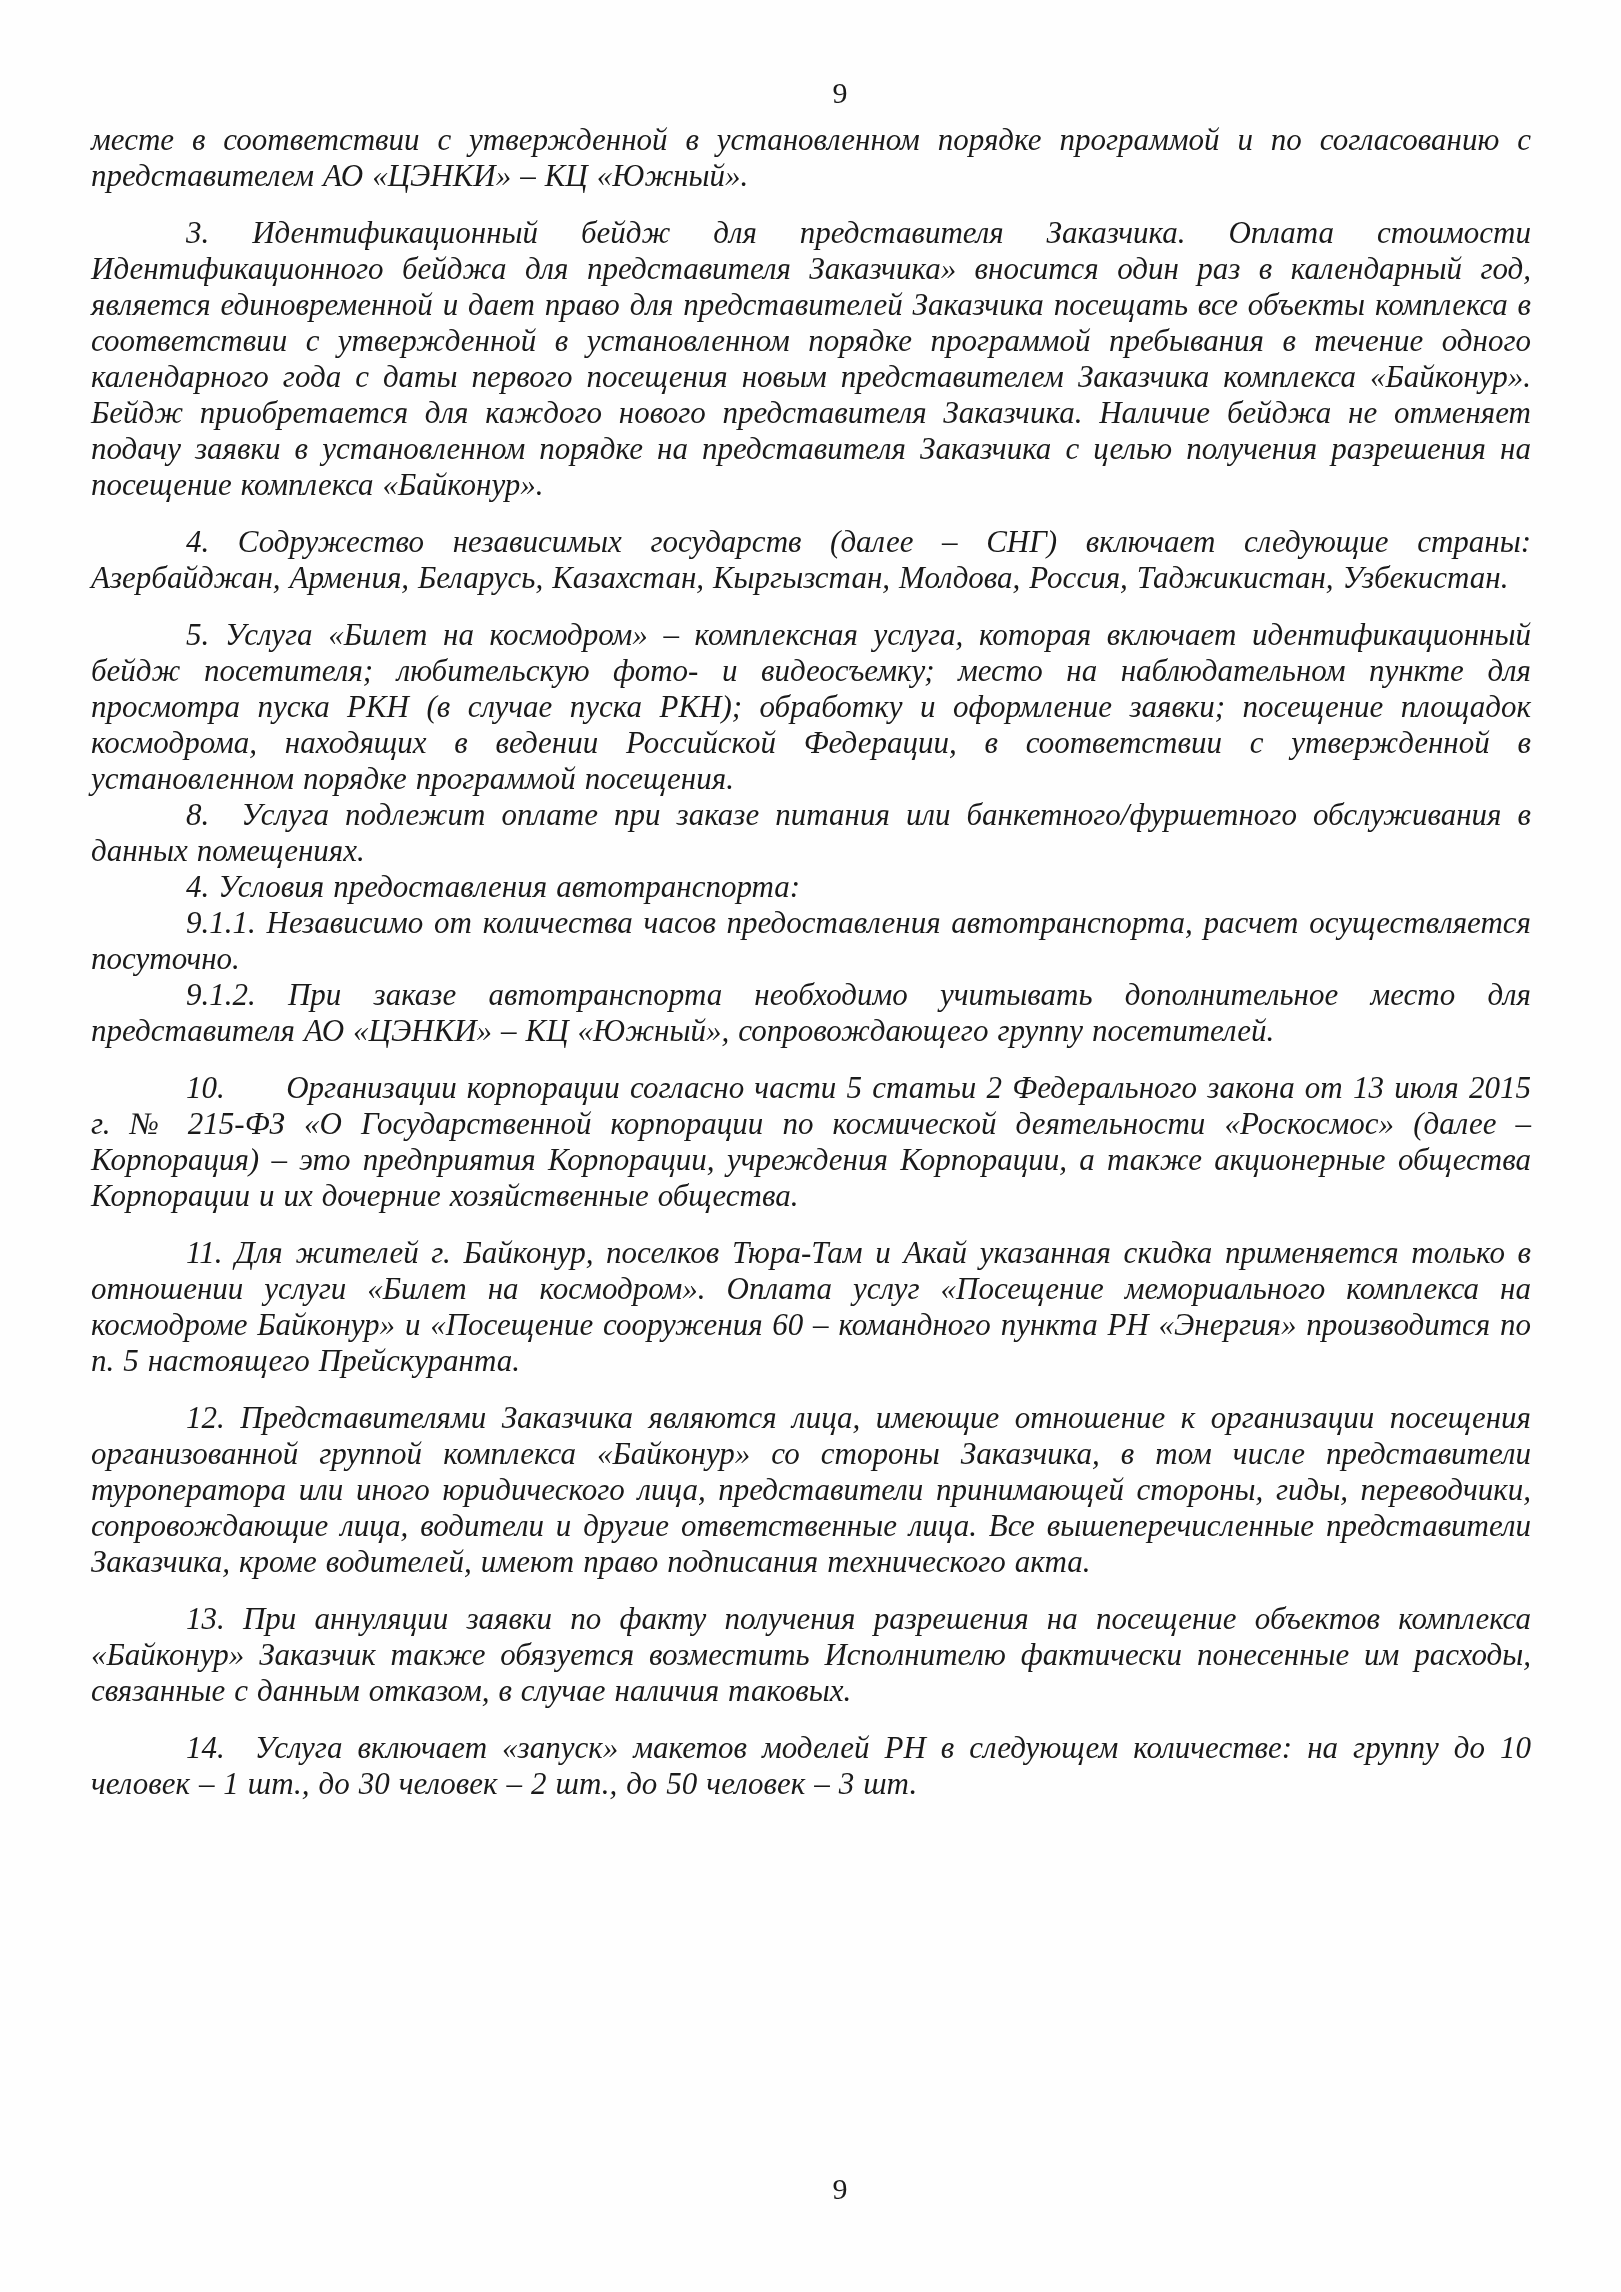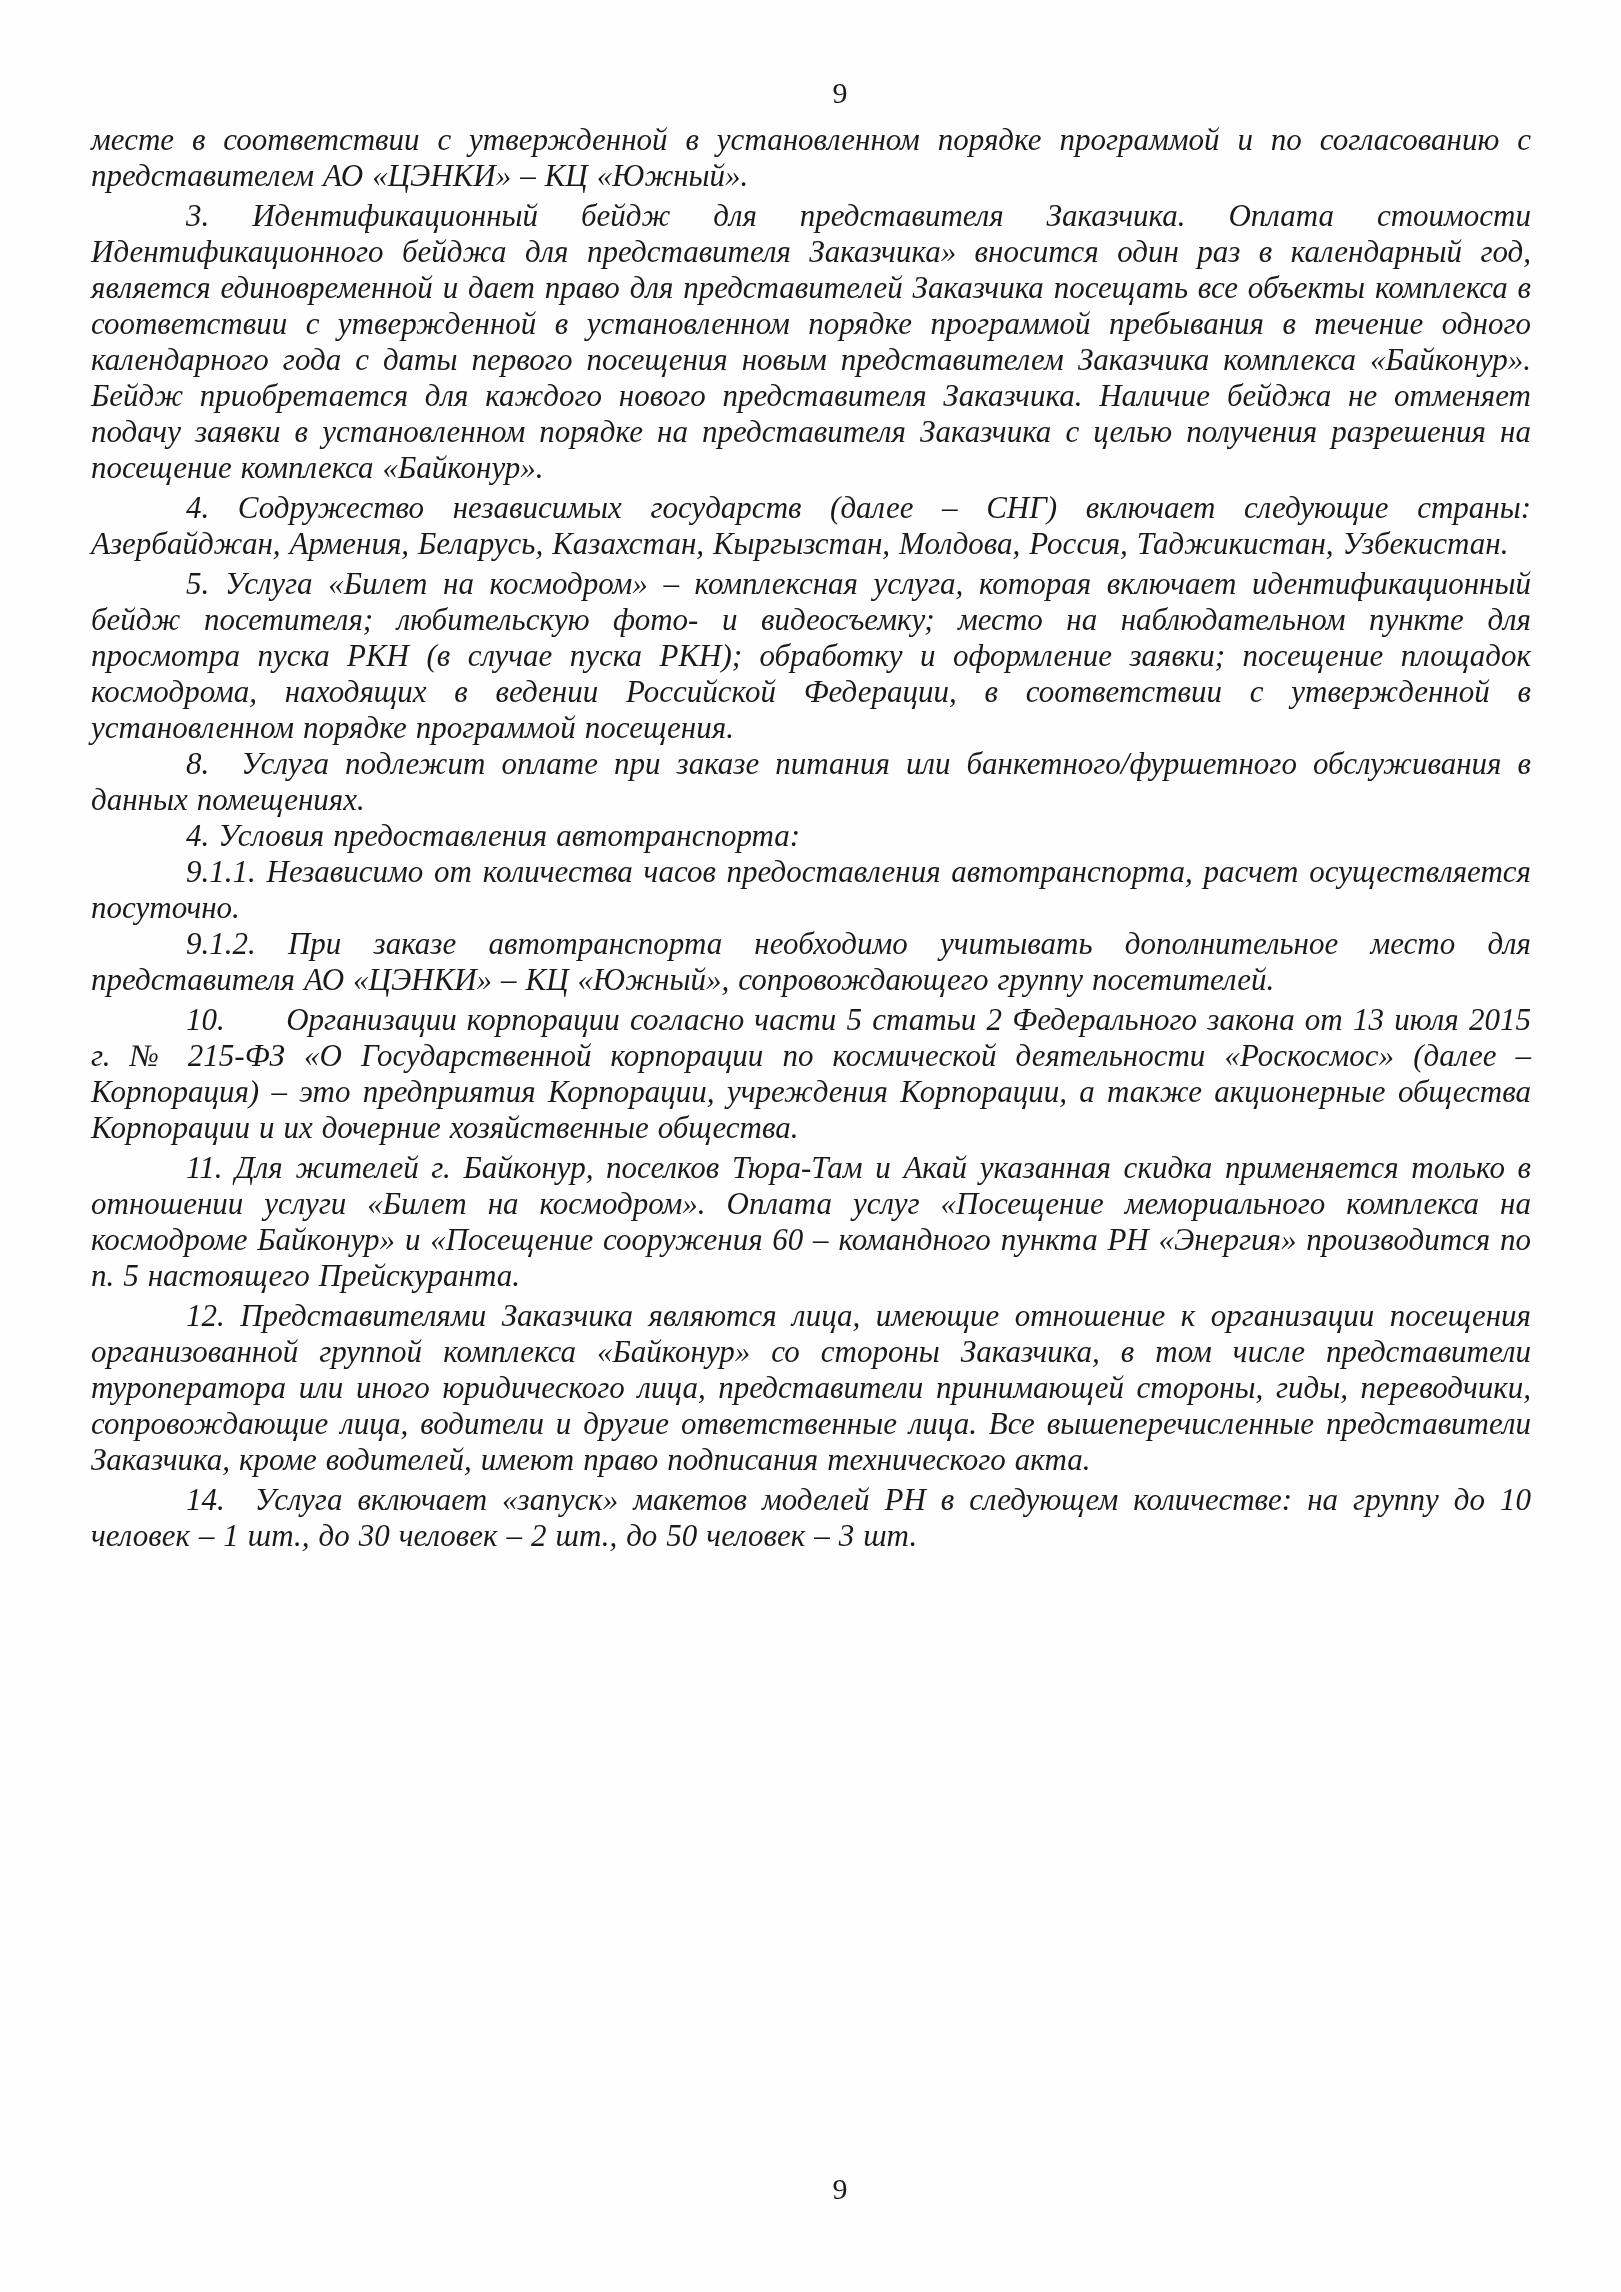--- a/index.html
+++ b/index.html
@@ -47,21 +47,21 @@
   p.para {
     margin: 0;
     text-align: justify;
     word-spacing: 0.04em;
     font-style: italic;
   }
   p.indent {
     text-indent: 95px;
   }
   p.spaced {
-    margin-top: 4px;
+    margin-top: 21px;
   }
 </style>
 </head>
 <body>
 
 <div class="page">
 
   <div class="page-number top">9</div>
 
   <div class="text-block">
@@ -83,20 +83,21 @@
     <p class="para indent">9.1.1. Независимо от количества часов предоставления автотранспорта, расчет осуществляется посуточно.</p>
 
     <p class="para indent">9.1.2. При заказе автотранспорта необходимо учитывать дополнительное место для представителя АО «ЦЭНКИ» – КЦ «Южный», сопровождающего группу посетителей.</p>
 
     <p class="para indent spaced">10.&nbsp;&nbsp;&nbsp;&nbsp;&nbsp; Организации корпорации согласно части 5 статьи 2 Федерального закона от 13 июля 2015 г. № 215-ФЗ «О Государственной корпорации по космической деятельности «Роскосмос» (далее – Корпорация) – это предприятия Корпорации, учреждения Корпорации, а также акционерные общества Корпорации и их дочерние хозяйственные общества.</p>
 
     <p class="para indent spaced">11. Для жителей г. Байконур, поселков Тюра-Там и Акай указанная скидка применяется только в отношении услуги «Билет на космодром». Оплата услуг «Посещение мемориального комплекса на космодроме Байконур» и «Посещение сооружения 60 – командного пункта РН «Энергия» производится по п. 5 настоящего Прейскуранта.</p>
 
     <p class="para indent spaced">12. Представителями Заказчика являются лица, имеющие отношение к организации посещения организованной группой комплекса «Байконур» со стороны Заказчика, в том числе представители туроператора или иного юридического лица, представители принимающей стороны, гиды, переводчики, сопровождающие лица, водители и другие ответственные лица. Все вышеперечисленные представители Заказчика, кроме водителей, имеют право подписания технического акта.</p>
 
+    <p class="para indent spaced">13. При аннуляции заявки по факту получения разрешения на посещение объектов комплекса «Байконур» Заказчик также обязуется возместить Исполнителю фактически понесенные им расходы, связанные с данным отказом, в случае наличия таковых.</p>
 
     <p class="para indent spaced">14.&nbsp; Услуга включает «запуск» макетов моделей РН в следующем количестве: на группу до 10 человек – 1 шт., до 30 человек – 2 шт., до 50 человек – 3 шт.</p>
 
   </div>
 
   <div class="page-number bottom">9</div>
 
 </div>
 
 

